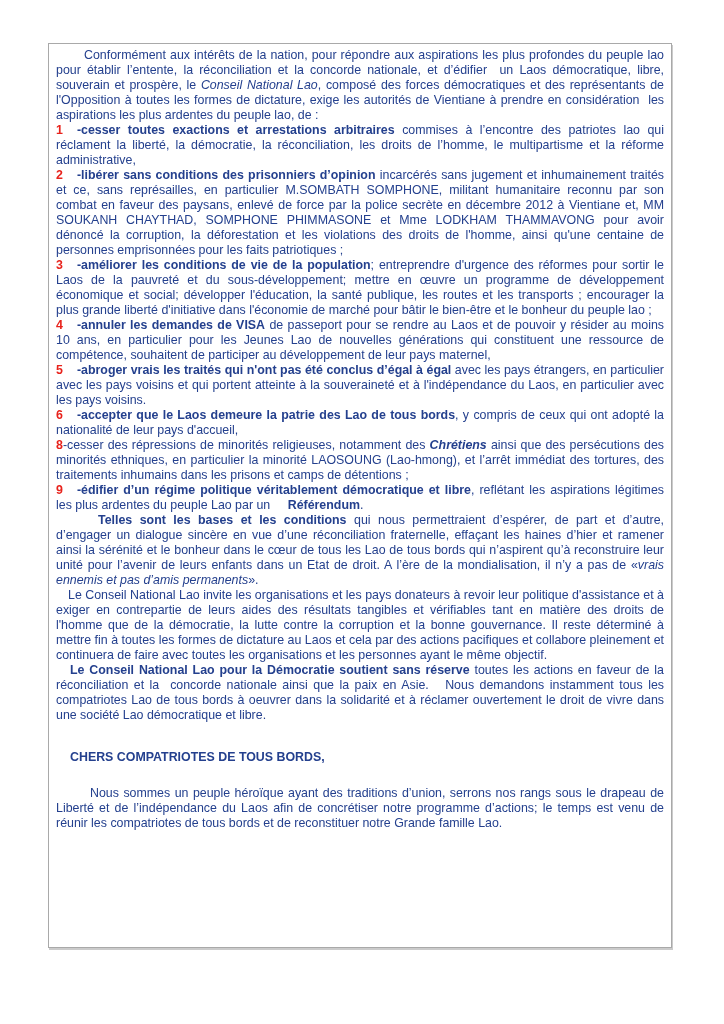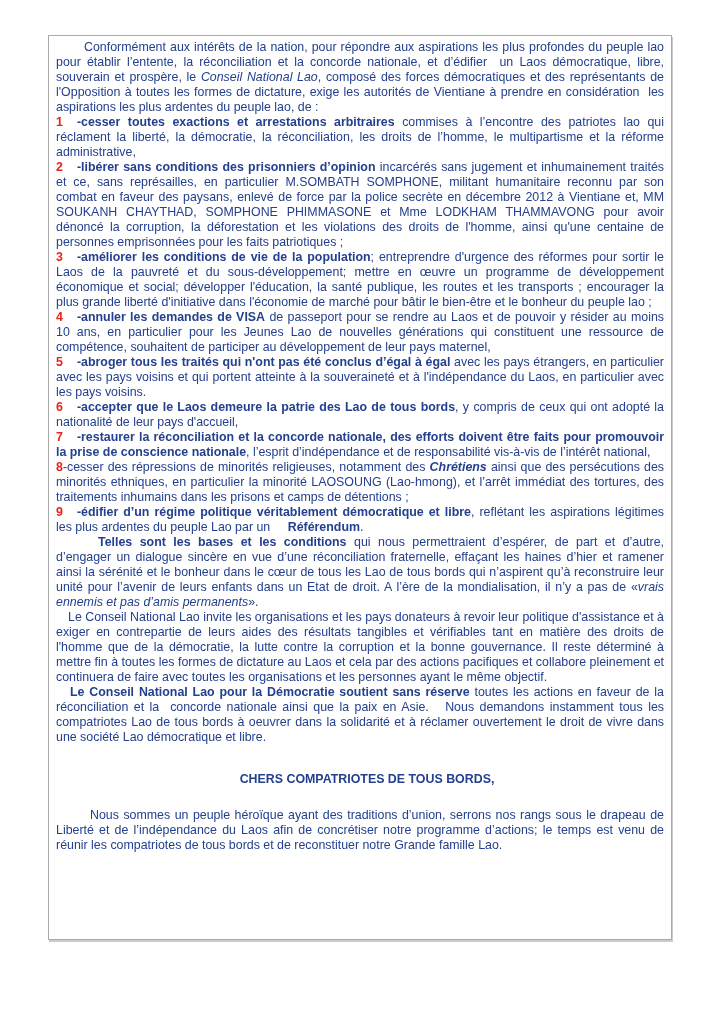--- a/index.html
+++ b/index.html
@@ -7,59 +7,58 @@
     padding: 0;
     width: 724px;
     height: 1024px;
     background: #ffffff;
     overflow: hidden;
     font-family: "Liberation Sans", sans-serif;
   }
   .page-box {
     position: absolute;
     left: 48px;
-    top: 35px;
+    top: 43px;
     width: 624px;
     min-height: 905px;
     box-sizing: border-box;
     border: 1px solid #a9a9a9;
     box-shadow: 1px 2px 0 rgba(140,140,140,0.45);
     background: #ffffff;
     padding: 4px 7px 6px 7px;
   }
   .page-box p {
     margin: 0;
     font-size: 12.4px;
     line-height: 15px;
     color: #24408e;
     text-align: justify;
   }
-  p.align-center { text-align: center; }
+  p.align-center { }
   .indent-md { text-indent: 28px; }
   .indent-sm { text-indent: 12px; }
   .indent-lg { text-indent: 34px; }
   .gap-before { margin-top: 15px; }
   .heading-gaps { margin-top: 27px !important; margin-bottom: 21px !important; }
   .s-b  { font-weight: bold; margin-left: 14px; }
   .s-i  { font-style: italic; }
   .s-bi { font-weight: bold; font-style: italic; }
   .s-rb { font-weight: bold; color: #e8231c; }
 </style>
 </head>
 <body>
 
 <div class="page-box">
     <p class="indent-md"><span>Conformément aux intérêts de la nation, pour répondre aux aspirations les plus profondes du peuple lao pour établir l’entente, la réconciliation et la concorde nationale, et d’édifier&nbsp; un Laos démocratique, libre, souverain et prospère, le </span><span class="s-i">Conseil National Lao</span><span>, composé des forces démocratiques et des représentants de l'Opposition à toutes les formes de dictature, exige les autorités de Vientiane à prendre en considération&nbsp; les aspirations les plus ardentes du peuple lao, de :</span></p>
     <p class=""><span class="s-rb">1</span><span class="s-b">-cesser toutes exactions et arrestations arbitraires</span><span> commises à l’encontre des patriotes lao qui réclament la liberté, la démocratie, la réconciliation, les droits de l’homme, le multipartisme et la réforme administrative,</span></p>
     <p class=""><span class="s-rb">2</span><span class="s-b">-libérer sans conditions des prisonniers d’opinion</span><span> incarcérés sans jugement et inhumainement traités et ce, sans représailles, en particulier M.SOMBATH SOMPHONE, militant humanitaire reconnu par son combat en faveur des paysans, enlevé de force par la police secrète en décembre 2012 à Vientiane et, MM SOUKANH CHAYTHAD, SOMPHONE PHIMMASONE et Mme LODKHAM THAMMAVONG pour avoir dénoncé la corruption, la déforestation et les violations des droits de l'homme, ainsi qu'une centaine de personnes emprisonnées pour les faits patriotiques ;</span></p>
     <p class=""><span class="s-rb">3</span><span class="s-b">-améliorer les conditions de vie de la population</span><span>; entreprendre d'urgence des réformes pour sortir le Laos de la pauvreté et du sous-développement; mettre en œuvre un programme de développement économique et social; développer l'éducation, la santé publique, les routes et les transports ; encourager la plus grande liberté d'initiative dans l'économie de marché pour bâtir le bien-être et le bonheur du peuple lao ;</span></p>
     <p class=""><span class="s-rb">4</span><span class="s-b">-annuler les demandes de VISA</span><span> de passeport pour se rendre au Laos et de pouvoir y résider au moins 10 ans, en particulier pour les Jeunes Lao de nouvelles générations qui constituent une ressource de compétence, souhaitent de participer au développement de leur pays maternel,</span></p>
-    <p class=""><span class="s-rb">5</span><span class="s-b">-abroger tous les traités qui n'ont pas été conclus d’égal à égal</span><span> avec les pays étrangers, en particulier avec les pays voisins et qui portent atteinte à la souveraineté et à l'indépendance du Laos, en particulier avec les pays voisins.</span></p>
+    <p class=""><span class="s-rb">5</span><span class="s-b">-abroger vrais les traités qui n'ont pas été conclus d’égal à égal</span><span> avec les pays étrangers, en particulier avec les pays voisins et qui portent atteinte à la souveraineté et à l'indépendance du Laos, en particulier avec les pays voisins.</span></p>
     <p class=""><span class="s-rb">6</span><span class="s-b">-accepter que le Laos demeure la patrie des Lao de tous bords</span><span>, y compris de ceux qui ont adopté la nationalité de leur pays d'accueil,</span></p>
-    <p class=""><span class="s-rb">7</span><span class="s-b">-restaurer la réconciliation et la concorde nationale, des efforts doivent être faits pour promouvoir la prise de conscience nationale</span><span>, l’esprit d’indépendance et de responsabilité vis-à-vis de l’intérêt national,</span></p>
     <p class=""><span class="s-rb">8</span><span>-cesser des répressions de minorités religieuses, notamment des </span><span class="s-bi">Chrétiens</span><span> ainsi que des persécutions des minorités ethniques, en particulier la minorité LAOSOUNG (Lao-hmong), et l’arrêt immédiat des tortures, des traitements inhumains dans les prisons et camps de détentions ;</span></p>
     <p class=""><span class="s-rb">9</span><span class="s-b">-édifier d’un régime politique véritablement démocratique et libre</span><span>, reflétant les aspirations légitimes les plus ardentes du peuple Lao par un </span><span class="s-b">Référendum</span><span>.</span></p>
     <p class="indent-md gap-before"><span class="s-b">Telles sont les bases et les conditions</span><span> qui nous permettraient d’espérer, de part et d’autre, d’engager un dialogue sincère en vue d’une réconciliation fraternelle, effaçant les haines d’hier et ramener ainsi la sérénité et le bonheur dans le cœur de tous les Lao de tous bords qui n’aspirent qu’à reconstruire leur unité pour l’avenir de leurs enfants dans un Etat de droit. A l’ère de la mondialisation, il n’y a pas de «</span><span class="s-i">vrais ennemis et pas d’amis permanents</span><span>».</span></p>
     <p class="indent-sm"><span>Le Conseil National Lao invite les organisations et les pays donateurs à revoir leur politique d'assistance et à exiger en contrepartie de leurs aides des résultats tangibles et vérifiables tant en matière des droits de l'homme que de la démocratie, la lutte contre la corruption et la bonne gouvernance. Il reste déterminé à mettre fin à toutes les formes de dictature au Laos et cela par des actions pacifiques et collabore pleinement et continuera de faire avec toutes les organisations et les personnes ayant le même objectif.</span></p>
     <p class=""><span class="s-b">Le Conseil National Lao pour la Démocratie soutient sans réserve</span><span> toutes les actions en faveur de la réconciliation et la&nbsp; concorde nationale ainsi que la paix en Asie.&nbsp;&nbsp; Nous demandons instamment tous les compatriotes Lao de tous bords à oeuvrer dans la solidarité et à réclamer ouvertement le droit de vivre dans une société Lao démocratique et libre.</span></p>
     <p class="align-center heading-gaps"><span class="s-b">CHERS COMPATRIOTES DE TOUS BORDS,</span></p>
     <p class="indent-lg"><span>Nous sommes un peuple héroïque ayant des traditions d’union, serrons nos rangs sous le drapeau de Liberté et de l’indépendance du Laos afin de concrétiser notre programme d’actions; le temps est venu de réunir les compatriotes de tous bords et de reconstituer notre Grande famille Lao.</span></p>
   </div>
 
 </body></html>

